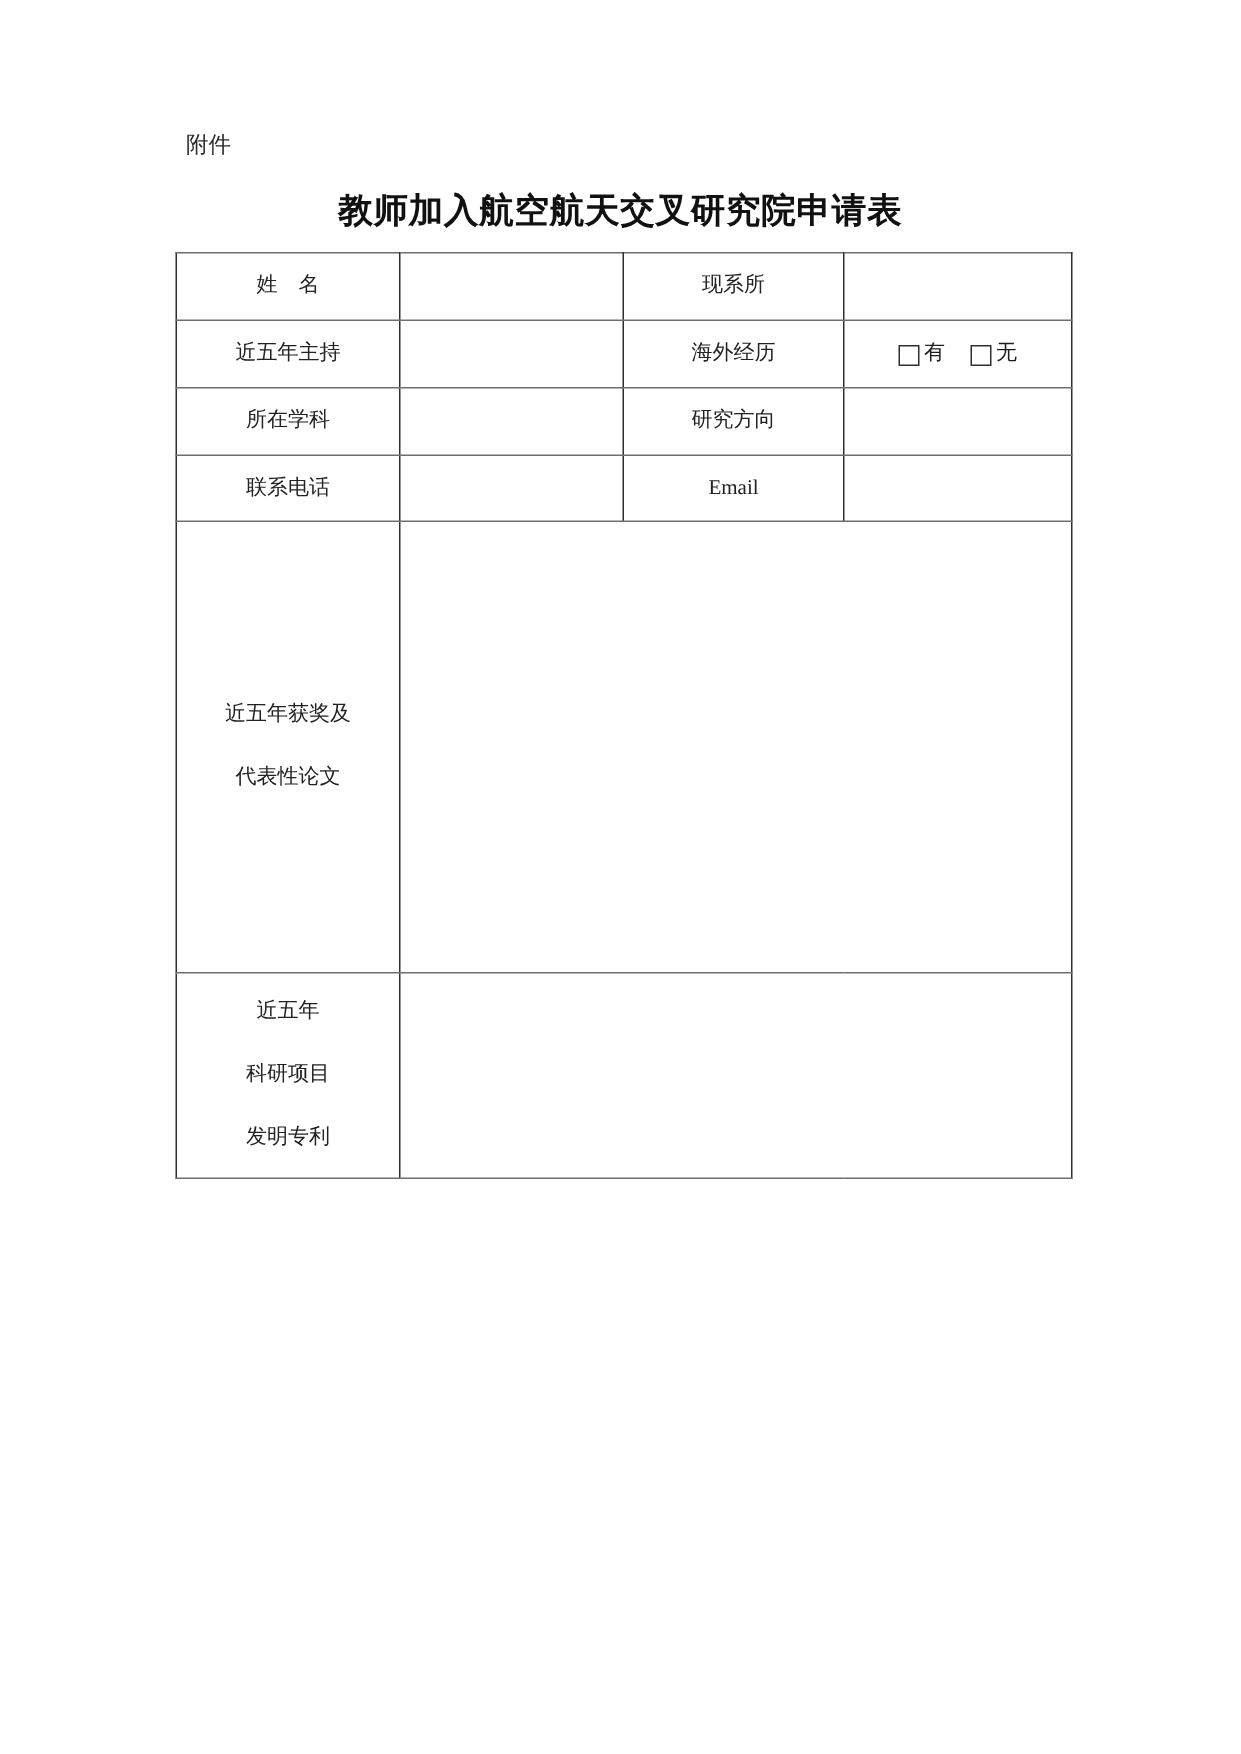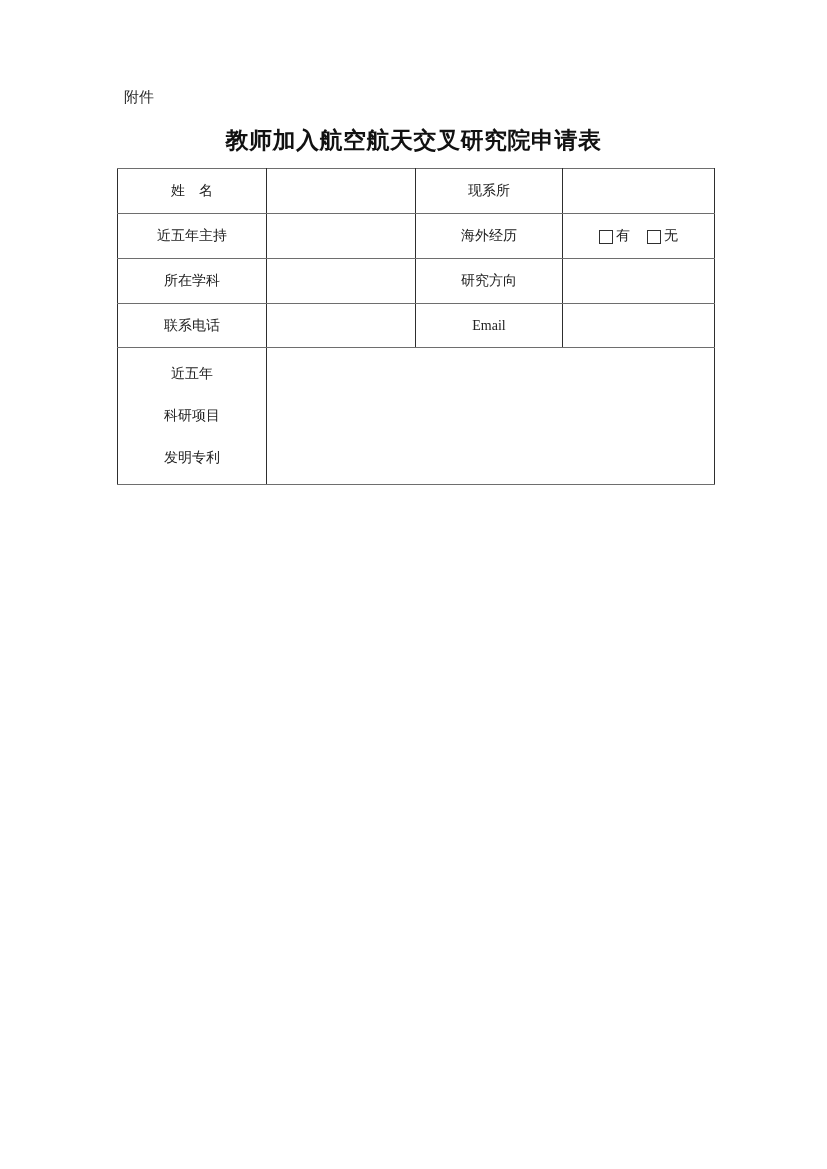--- a/index.html
+++ b/index.html
@@ -105,20 +105,27 @@
       </tr>
 
       <tr class="info-row row-h44">
         <td class="lbl">联系电话</td>
         <td class="val"></td>
         <td class="lbl">Email</td>
         <td class="val"></td>
       </tr>
 
 
+      <tr class="sec-awards">
+        <td class="lbl multi">
+          <div>近五年获奖及</div>
+          <div>代表性论文</div>
+        </td>
+        <td class="val" colspan="3"></td>
+      </tr>
 
       <tr class="sec-patents">
         <td class="lbl multi">
           <div>近五年</div>
           <div>科研项目</div>
           <div>发明专利</div>
         </td>
         <td class="val" colspan="3"></td>
       </tr>
     </tbody>

